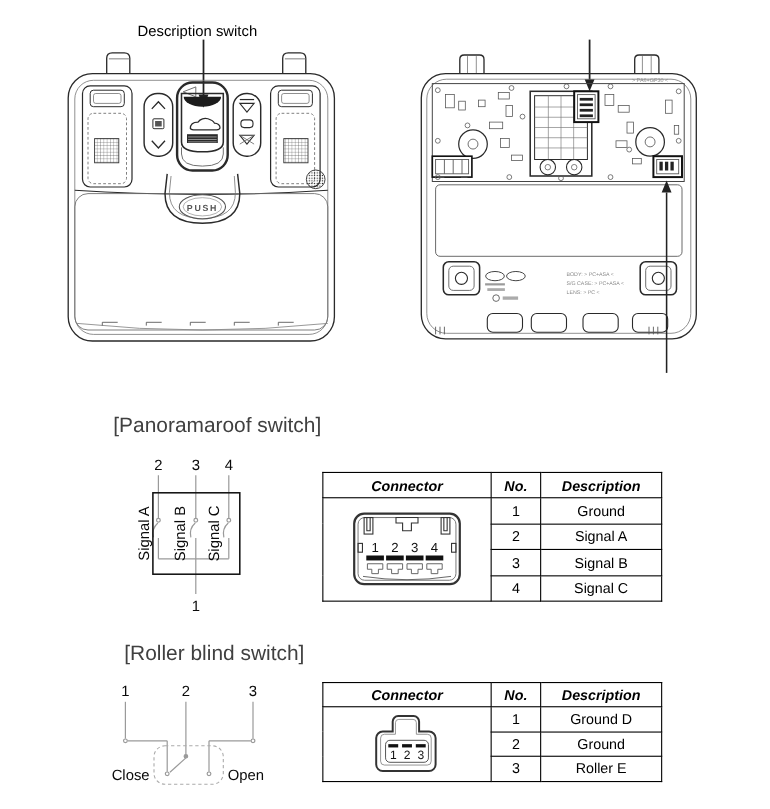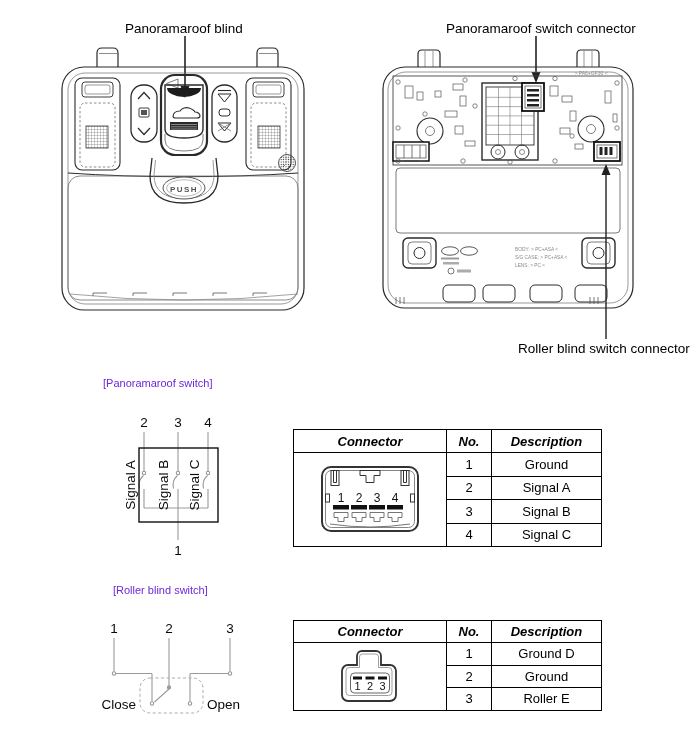--- a/index.html
+++ b/index.html
@@ -1,40 +1,38 @@
 <!DOCTYPE html>
 <html><head>
 <meta charset="utf-8">
 <style>
   html,body{margin:0;padding:0;background:#fff;}
   #stage{position:relative;width:700px;height:735px;background:#fff;overflow:hidden;
          font-family:"Liberation Sans",sans-serif;color:#000;}
   .callout{position:absolute;font-size:13.5px;white-space:nowrap;color:#000;}
-  .section-label{position:absolute;font-size:11px;white-space:nowrap;color:#6d28d9;}
+  .section-label{position:absolute;font-size:19px;white-space:nowrap;color:#404040;}
   svg{position:absolute;overflow:visible;}
   .conn-table{position:absolute;border-collapse:collapse;background:#fff;}
   .conn-table th,.conn-table td{border:1.2px solid #000;text-align:center;vertical-align:middle;
          font-size:13px;padding:0;}
   .conn-table th{font-weight:bold;font-style:italic;}
   .t1 col.c1{width:153px}.t1 col.c2{width:45px}.t1 col.c3{width:110px}
   .t2 col.c1{width:153px}.t2 col.c2{width:45px}.t2 col.c3{width:110px}
   .lineart{stroke:#2a2a2a;fill:none;}
   .thin{stroke:#6e6e6e;fill:none;}
   .circ{stroke:#9a9a9a;fill:none;}
   .schtext{font-family:"Liberation Sans",sans-serif;font-size:13.5px;fill:#0a0a0a;}
   .tinytext{font-family:"Liberation Sans",sans-serif;fill:#8a8a8a;}
 </style>
 </head>
 <body>
 
 <div id="stage">
 
-  <div class="callout" style="left:125px;top:21px;">Panoramaroof blind</div>
-  <div class="callout" style="left:446px;top:21px;">Panoramaroof switch connector</div>
-  <div class="callout" style="left:518px;top:341px;">Roller blind switch connector</div>
+  <div class="callout" style="left:125px;top:21px;">Description switch</div>
   <div class="section-label" style="left:103px;top:377px;">[Panoramaroof switch]</div>
   <div class="section-label" style="left:113px;top:584px;text-align:right;">[Roller blind switch]</div>
 
   <svg style="left:40px;top:36px;" width="280" height="304" viewBox="0 0 280 304">
     <defs>
       <pattern id="gridp" width="3" height="3" patternUnits="userSpaceOnUse">
         <path d="M3,0 H0 V3" stroke="#444" stroke-width="0.5" fill="none"></path>
       </pattern>
       <pattern id="micdots" width="2.4" height="2.4" patternUnits="userSpaceOnUse">
         <circle cx="1.2" cy="1.2" r="0.62" fill="#222"></circle>

